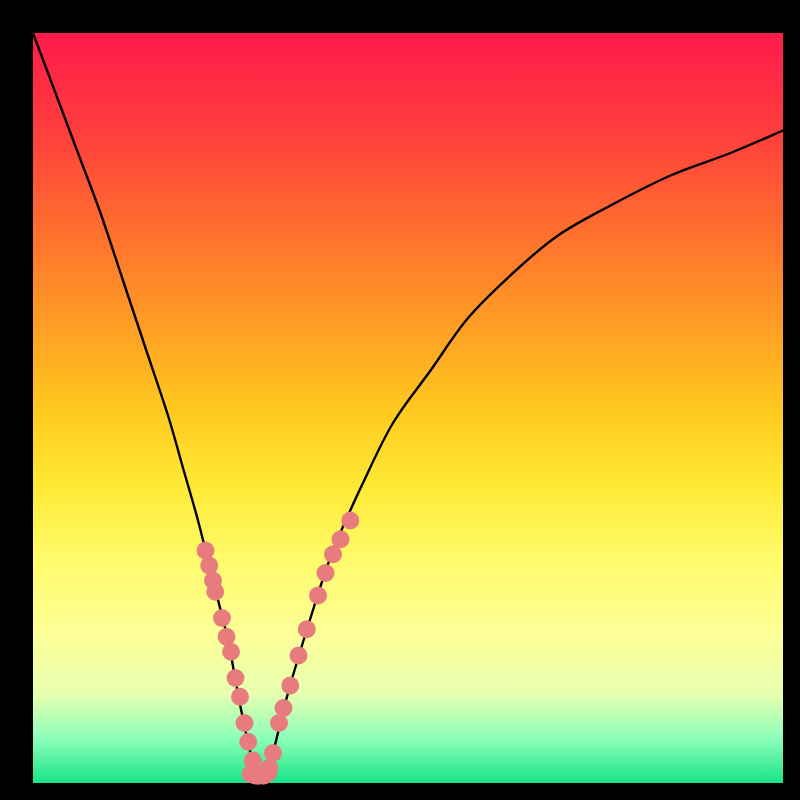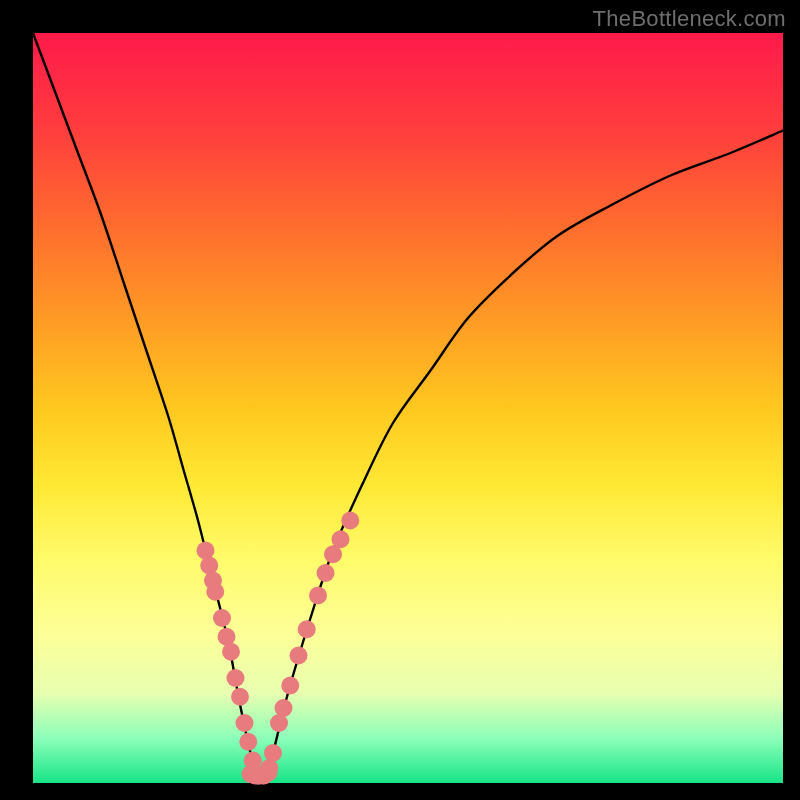--- a/index.html
+++ b/index.html
@@ -97,14 +97,13 @@
           <circle cx="217.49999999999997" cy="741" r="9" fill="#e77b7e"></circle>
           <circle cx="222.00000000000003" cy="742.5" r="9" fill="#e77b7e"></circle>
           <circle cx="226.5" cy="742.5" r="9" fill="#e77b7e"></circle>
           <circle cx="231" cy="742.5" r="9" fill="#e77b7e"></circle>
           <circle cx="235.5" cy="739.5" r="9" fill="#e77b7e"></circle>
         </g>
     </svg>
 
   </div>
 
-  <div class="watermark">TheBottleneck.com</div>
 </div>
 
 </body></html>

